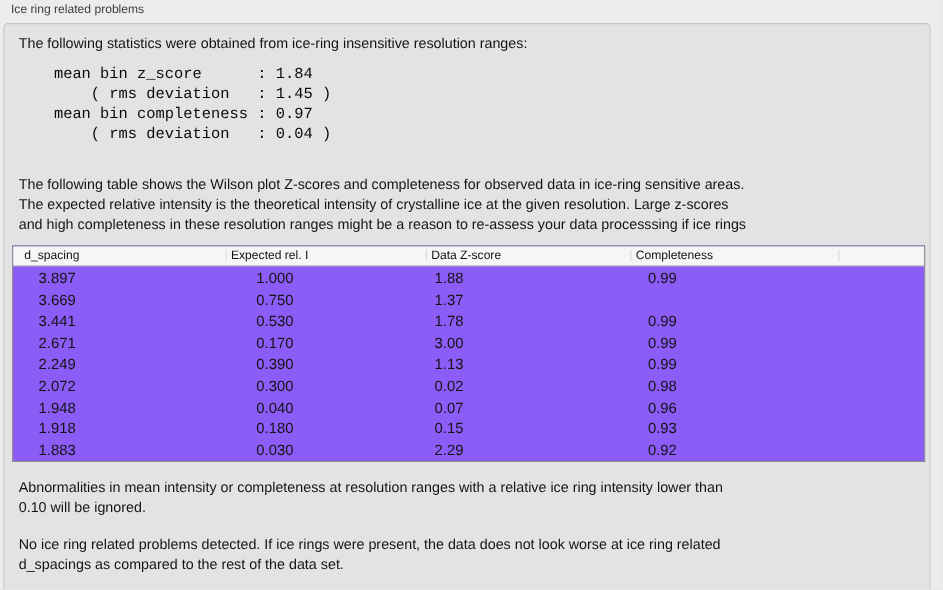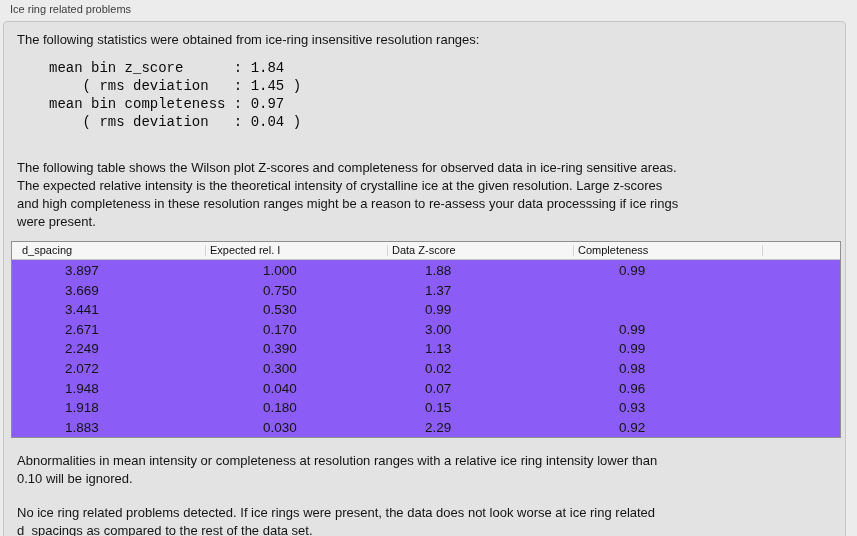--- a/index.html
+++ b/index.html
@@ -65,21 +65,21 @@
     white-space: nowrap;
   }
   .th:first-child { padding-left: 10px; }
   .th + .th::before {
     content: "";
     position: absolute;
     left: 0; top: 3px;
     width: 1px; height: 11px;
     background: #d4d4d4;
   }
-  .tbody { padding-top: 1px; padding-left: 30px; }
+  .tbody { padding-top: 1px; }
   .tr {
     display: grid;
     grid-template-columns: 193px 182px 186px 189px 1fr;
     height: 19.6px;
     line-height: 19.6px;
     font-size: 13.5px;
   }
   .td { white-space: nowrap; overflow: hidden; }
   .td:nth-child(1) { padding-left: 23px; }
   .td:nth-child(2) { padding-left: 28px; }
@@ -109,21 +109,20 @@
     <div class="text-line">mean bin z_score      : 1.84</div>
     <div class="text-line">    ( rms deviation   : 1.45 )</div>
     <div class="text-line">mean bin completeness : 0.97</div>
     <div class="text-line">    ( rms deviation   : 0.04 )</div>
   </div>
 
   <div class="description">
     <div class="text-line">The following table shows the Wilson plot Z-scores and completeness for observed data in ice-ring sensitive areas.</div>
     <div class="text-line">The expected relative intensity is the theoretical intensity of crystalline ice at the given resolution. Large z-scores</div>
     <div class="text-line">and high completeness in these resolution ranges might be a reason to re-assess your data processsing if ice rings</div>
-    <div class="text-line">were present.</div>
   </div>
 
   <div class="data-table">
     <div class="thead">
       <div class="th">d_spacing</div>
       <div class="th">Expected rel. I</div>
       <div class="th">Data Z-score</div>
       <div class="th">Completeness</div>
       <div class="th"></div>
     </div>
@@ -137,20 +136,21 @@
       </div>
       <div class="tr">
         <div class="td">3.669</div>
         <div class="td">0.750</div>
         <div class="td">1.37</div>
         <div class="td"></div>
       </div>
       <div class="tr">
         <div class="td">3.441</div>
         <div class="td">0.530</div>
+        <div class="td">1.78</div>
         <div class="td">0.99</div>
         <div class="td"></div>
       </div>
       <div class="tr">
         <div class="td">2.671</div>
         <div class="td">0.170</div>
         <div class="td">3.00</div>
         <div class="td">0.99</div>
         <div class="td"></div>
       </div>

